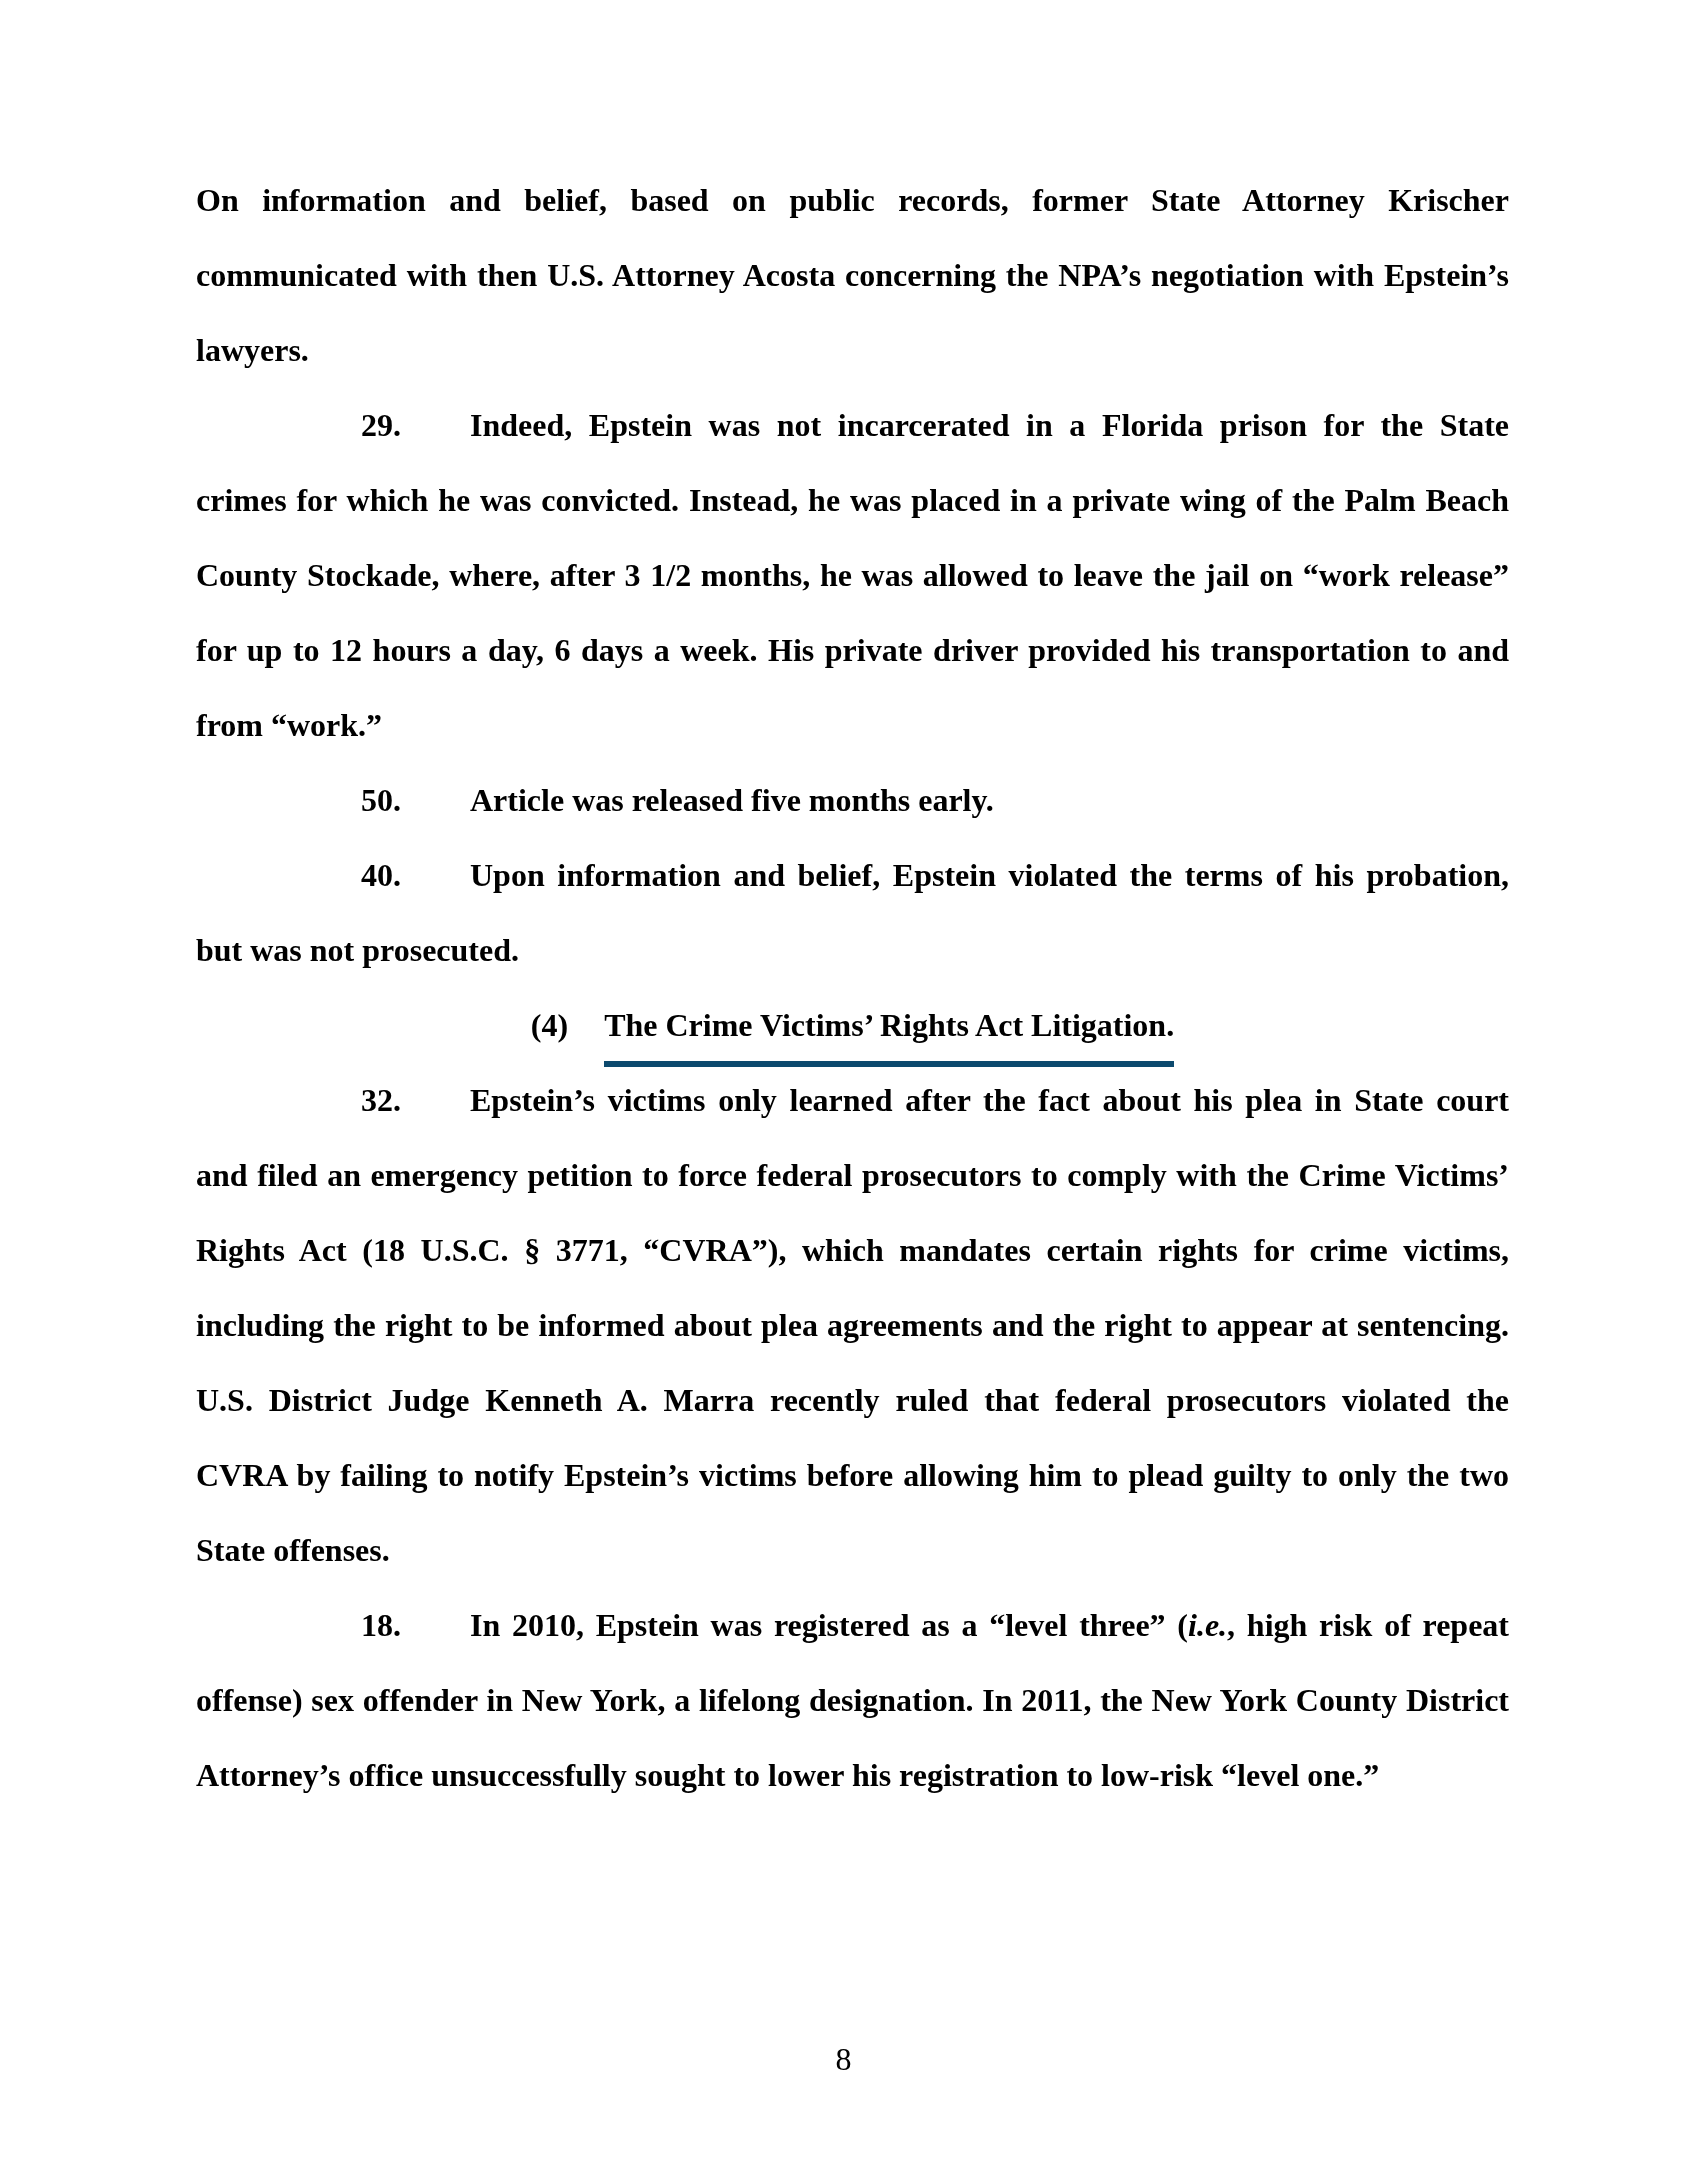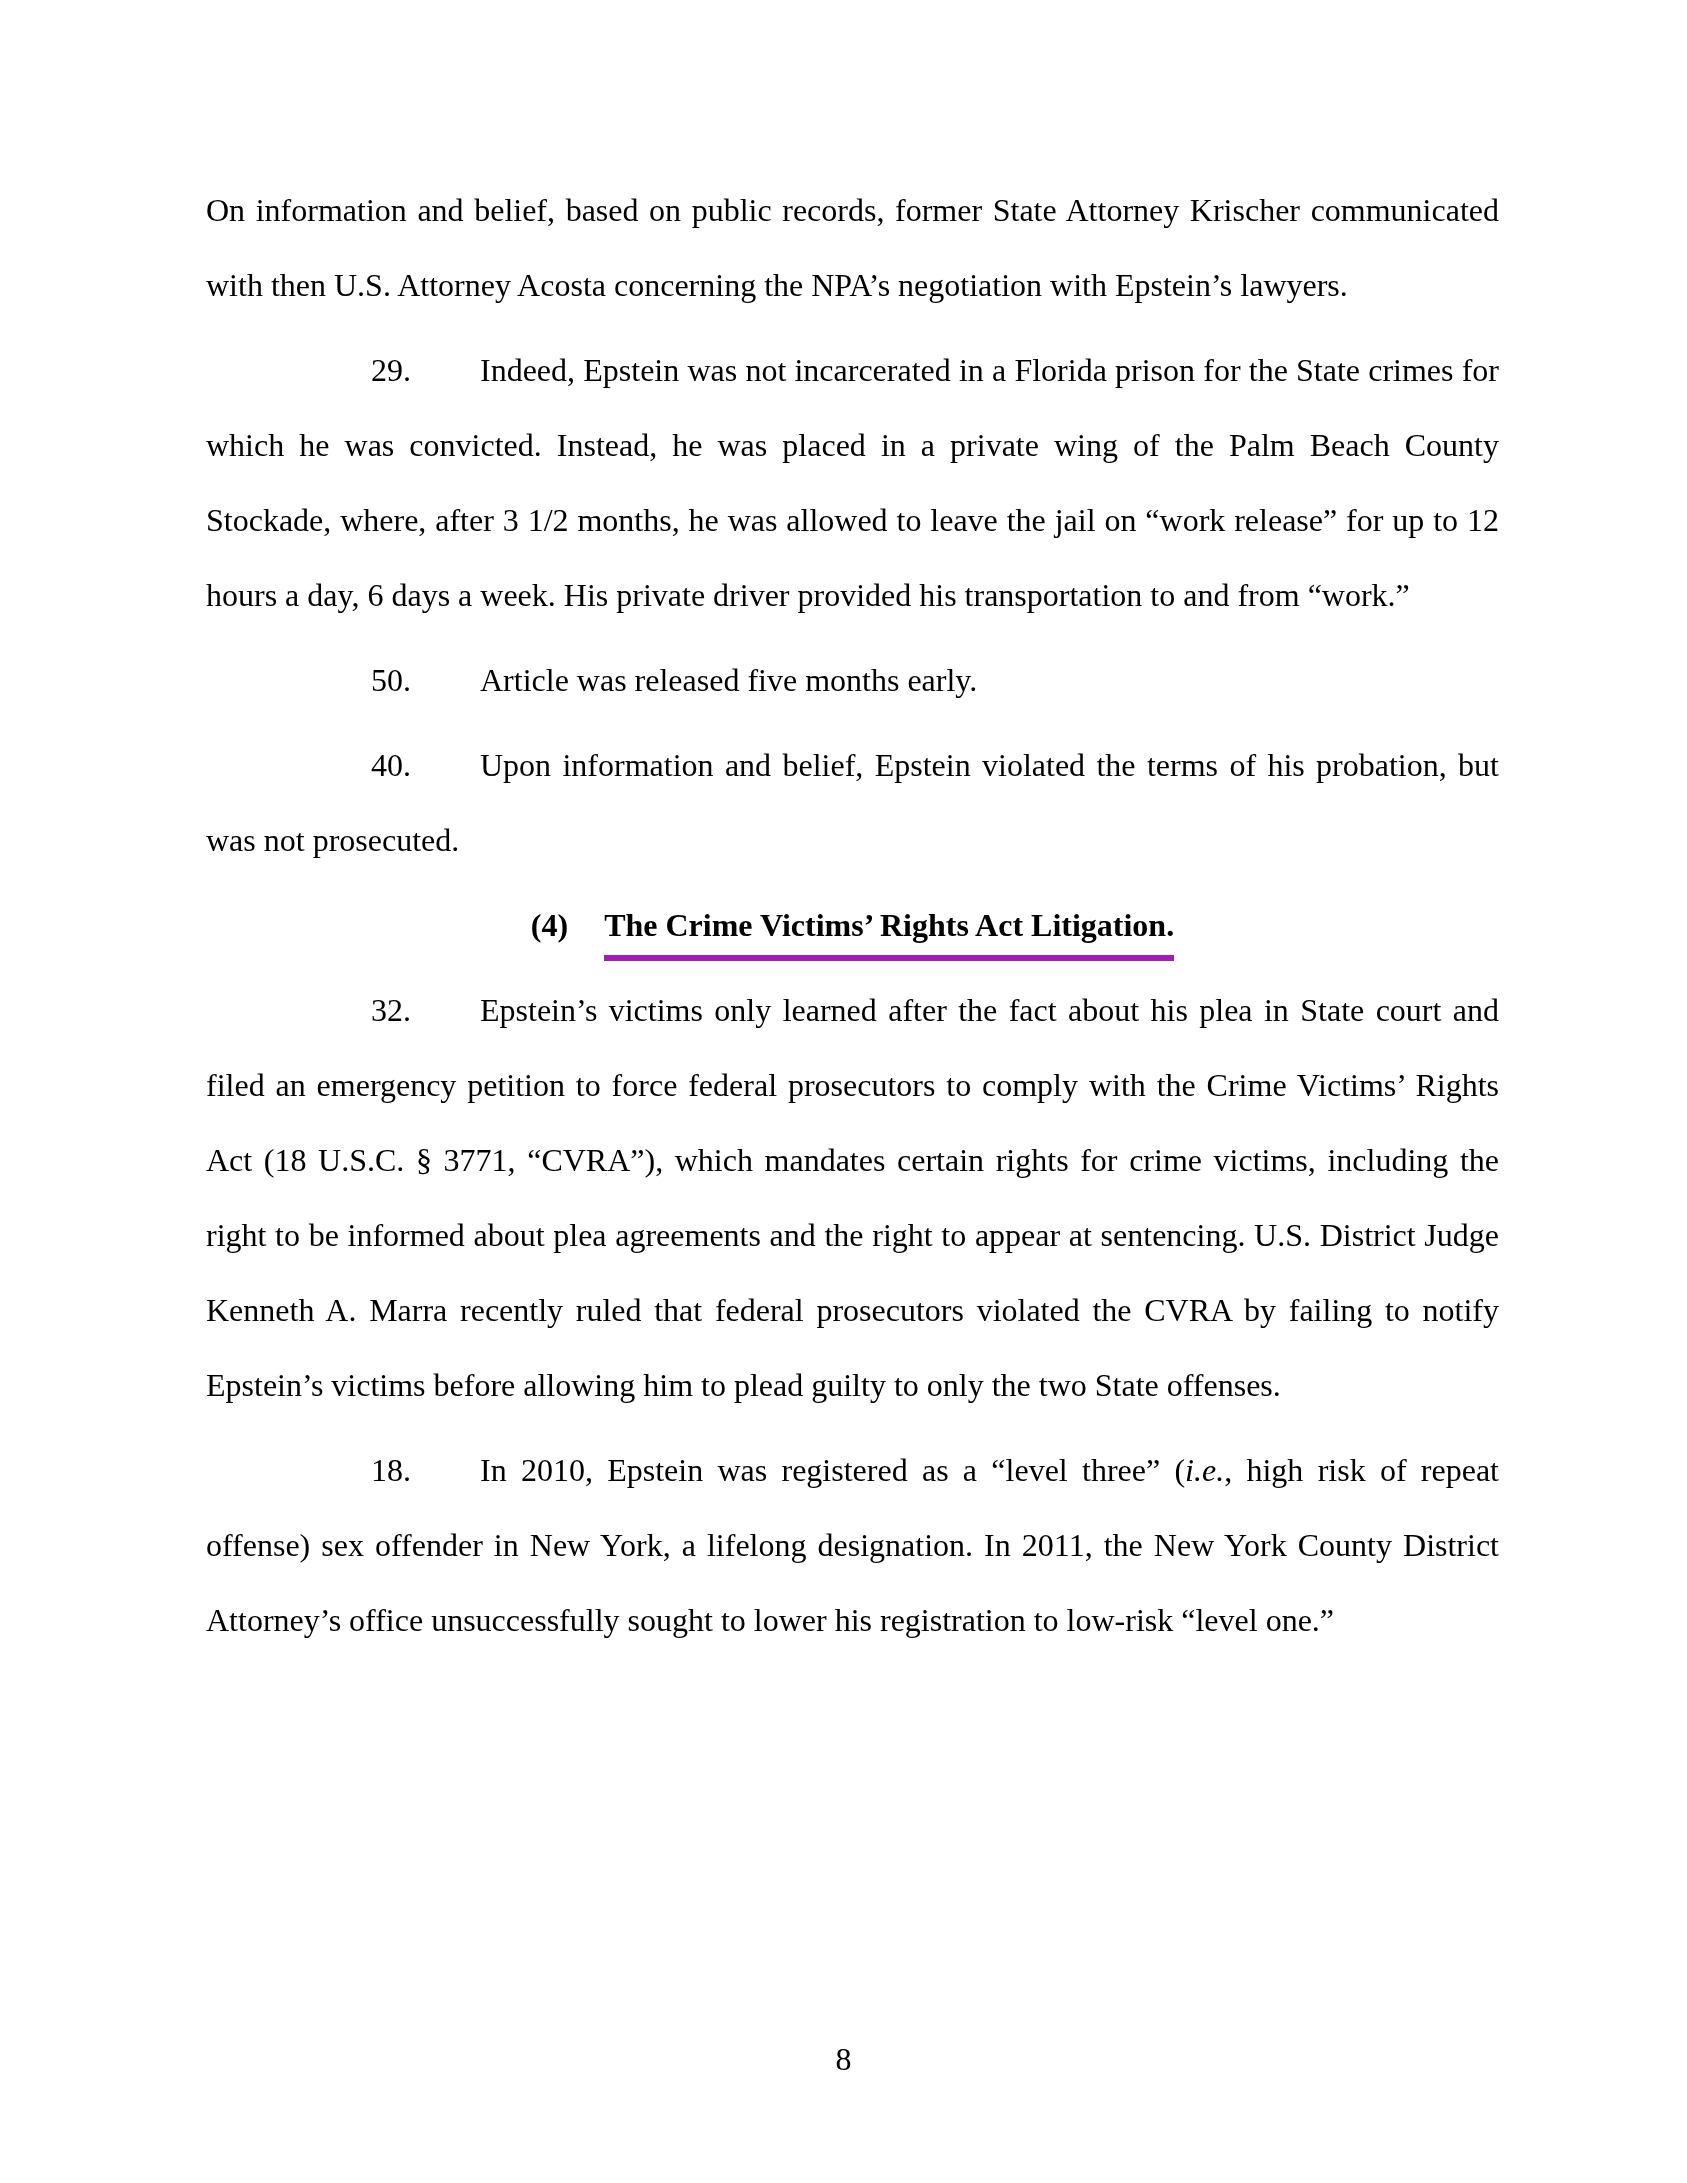--- a/index.html
+++ b/index.html
@@ -19,43 +19,44 @@
   .content {
     position: absolute;
     left: 196px;
     top: 163px;
     width: 1313px;
     font-size: 32px;
     line-height: 75px;
     text-align: justify;
   }
   .para {
-    margin: 10px;
+    margin: 0;
     padding: 0;
+    font-weight: bold;
   }
   .para.num-indent {
     text-indent: 165px;
   }
   .tab {
     display: inline-block;
     width: 69px;
   }
   .heading {
     margin: 0;
     padding: 0;
     text-align: center;
     text-indent: 0;
     font-weight: bold;
   }
   .heading .tab {
     width: 36px;
   }
   .heading-title {
-    border-bottom: 6px solid #a21caf;
-    padding-bottom: 12px;
+    border-bottom: 6px solid #0c4a6e;
+    padding-bottom: 18px;
   }
   .italic {
     font-style: italic;
   }
   .footer {
     position: absolute;
     left: 0;
     top: 2039px;
     width: 1687px;
     text-align: center;

